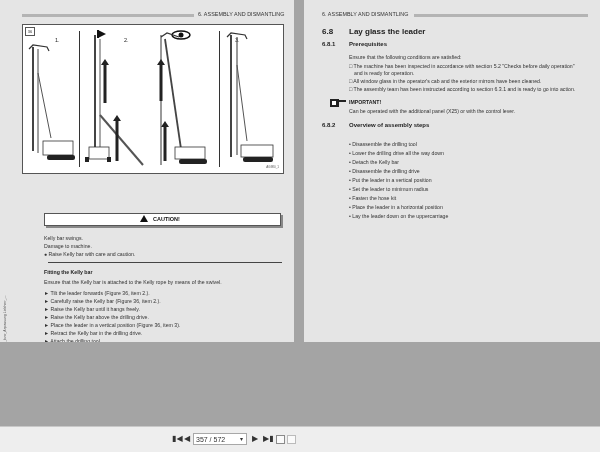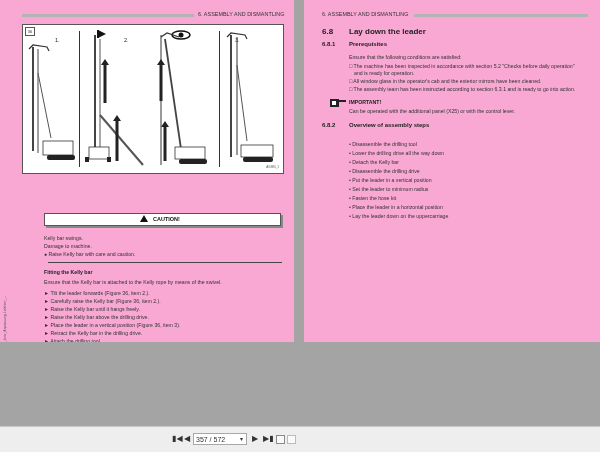--- a/index.html
+++ b/index.html
@@ -1,18 +1,18 @@
 <!DOCTYPE html>
 <html><head>
 <meta charset="utf-8">
 <style>
   html, body { margin:0; padding:0; }
   body { width:600px; height:452px; overflow:hidden; background:#9a9a9a; font-family:"Liberation Sans", sans-serif; position:relative; }
   .viewer { position:absolute; left:0; top:0; width:600px; height:426px; background:#a4a4a4; }
-  .page { position:absolute; top:0; height:342px; background:#f9a8d4; overflow:hidden; }
+  .page { position:absolute; top:0; height:342px; background:#e5e5e5; overflow:hidden; }
   .page.left { left:0; width:294px; }
   .page.right { left:304px; width:296px; }
   .hdr-bar { position:absolute; height:3px; background:#b4b4b4; top:14px; }
   .hdr-text { position:absolute; top:11px; font-size:5.4px; color:#333; letter-spacing:0.05px; white-space:nowrap; }
   .figure { position:absolute; left:22px; top:24px; width:260px; height:148px; border:1px solid #555; background:#fff; }
   .fig-num { position:absolute; left:2px; top:2px; width:8px; height:7px; border:1px solid #555; font-size:4px; text-align:center; line-height:7px; color:#333; }
   .fig-divider { position:absolute; top:6px; width:1px; height:136px; background:#333; }
   .step-lbl { position:absolute; top:12px; font-size:5.5px; color:#222; }
   .fig-code { position:absolute; right:4px; bottom:4px; font-size:3px; color:#555; }
   .caution { position:absolute; left:44px; top:213px; width:235px; height:11px; border:1px solid #555; background:#fff; box-shadow:2px 2px 0 #888; }
@@ -132,21 +132,21 @@
     <div class="foot-num" style="left:267px;top:408px;">6 - 33</div>
     <div class="foot-code" style="left:137px;top:414px;">115 532</div>
     <div class="logo" style="left:130px;top:419px;"></div>
   </div>
 
   <div class="page right">
     <div class="hdr-text" style="left:18px;">6. ASSEMBLY AND DISMANTLING</div>
     <div class="hdr-bar" style="left:110px;width:174px;"></div>
 
     <h2 class="sec" style="left:18px;top:27px;">6.8</h2>
-    <h2 class="sec" style="left:45px;top:27px;">Lay down the leader</h2>
+    <h2 class="sec" style="left:45px;top:27px;">Lay glass the leader</h2>
 
     <h3 class="sub" style="left:18px;top:41px;">6.8.1</h3>
     <h3 class="sub" style="left:45px;top:41px;">Prerequisites</h3>
 
     <div class="body-text" style="left:45px;top:53px;">Ensure that the following conditions are satisfied:</div>
     <div class="body-text" style="left:45px;top:62px;"><span>□ </span><span>The machine has been inspected in accordance with section 5.2 "Checks before daily operation"</span></div>
     <div class="body-text" style="left:50px;top:69px;">and is ready for operation.</div>
     <div class="body-text" style="left:45px;top:77px;"><span>□ </span><span>All window glass in the operator's cab and the exterior mirrors have been cleaned.</span></div>
     <div class="body-text" style="left:45px;top:85px;"><span>□ </span><span>The assembly team has been instructed according to section 6.3.1 and is ready to go into action.</span></div>
 

